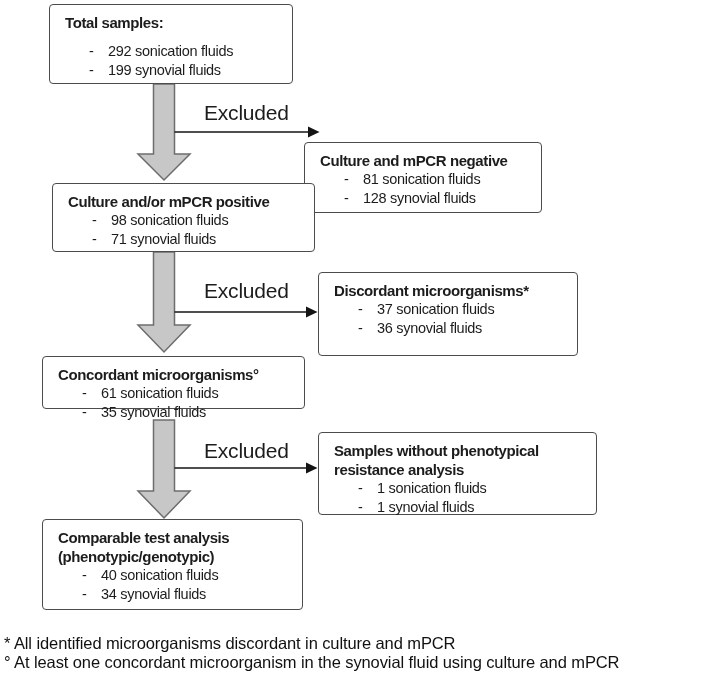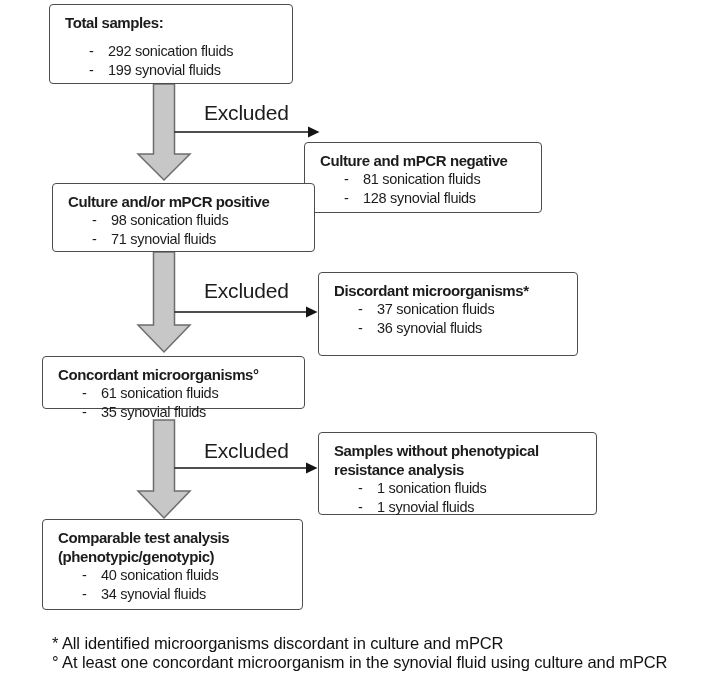--- a/index.html
+++ b/index.html
@@ -70,21 +70,20 @@
     letter-spacing:-0.2px;
     color:var(--text);
   }
   .footnotes{
     position:absolute;
     left:4px;top:634px;
     font-size:16.5px;
     line-height:19px;
     letter-spacing:-0.1px;
     color:#111;
-    margin-left:48px;
   }
   
   #box-0{left:49px;  top:4px;   width:244px; height:80px;}
   #box-1{left:304px; top:96px;  width:238px; height:71px;margin-top:46px;}
   #box-2{left:52px;  top:183px; width:263px; height:69px;}
   #box-3{left:318px; top:272px; width:260px; height:84px;}
   #box-4{left:42px;  top:356px; width:263px; height:53px;}
   #box-5{left:318px; top:432px; width:279px; height:83px;}
   #box-6{left:42px;  top:519px; width:261px; height:91px;}
   #excluded-0{left:204px; top:105px;}

